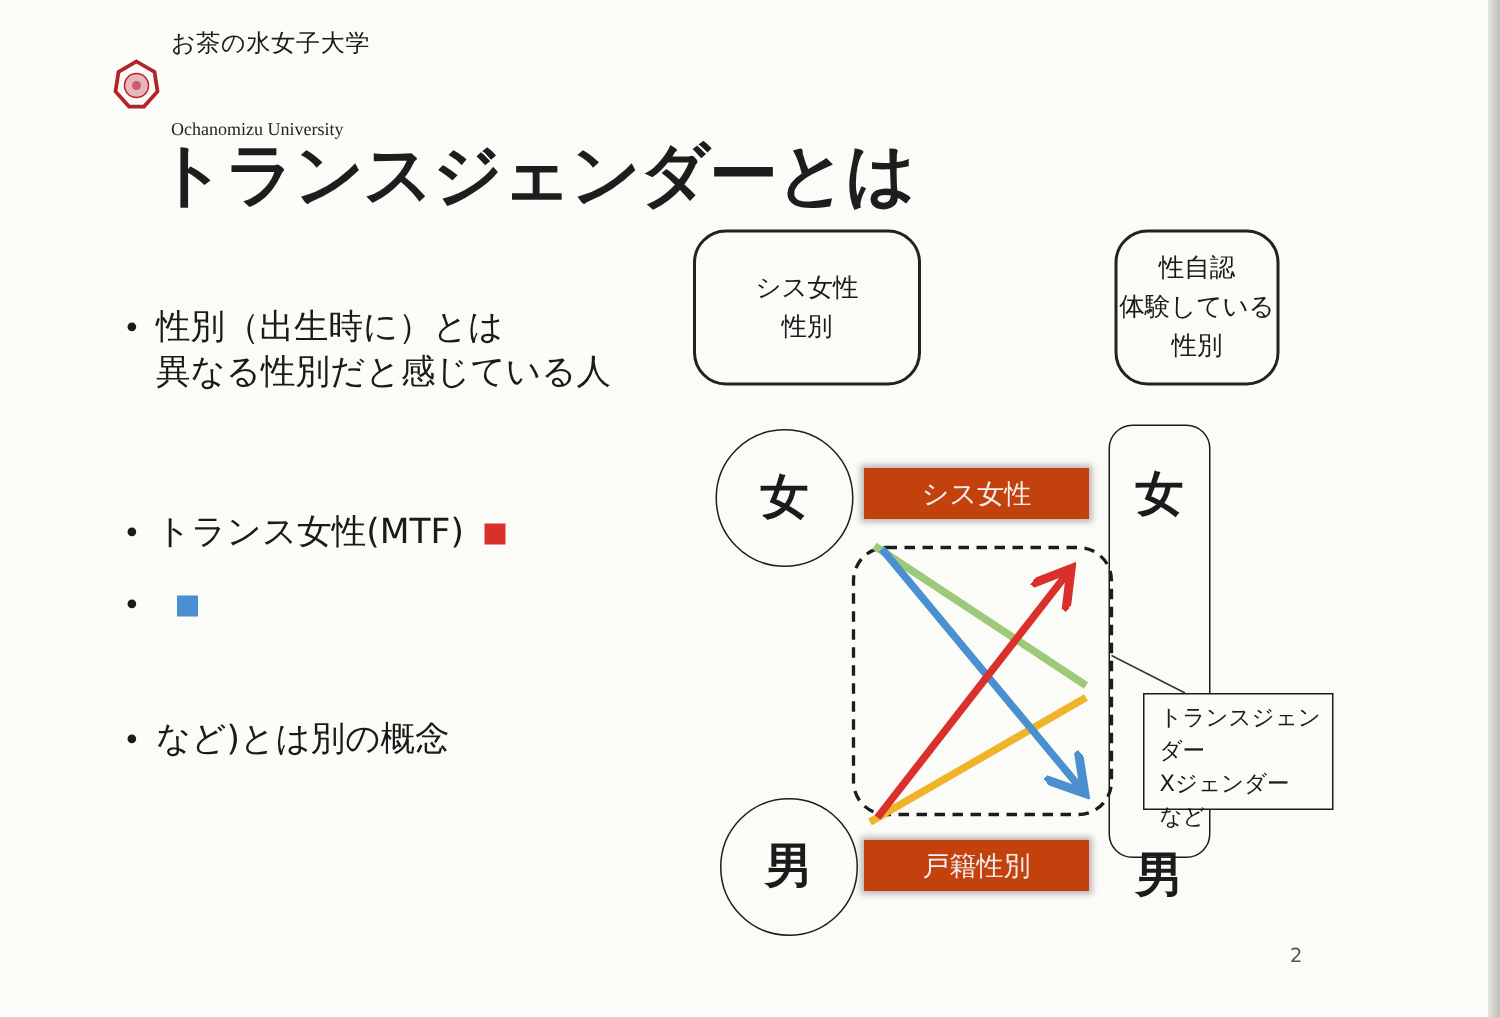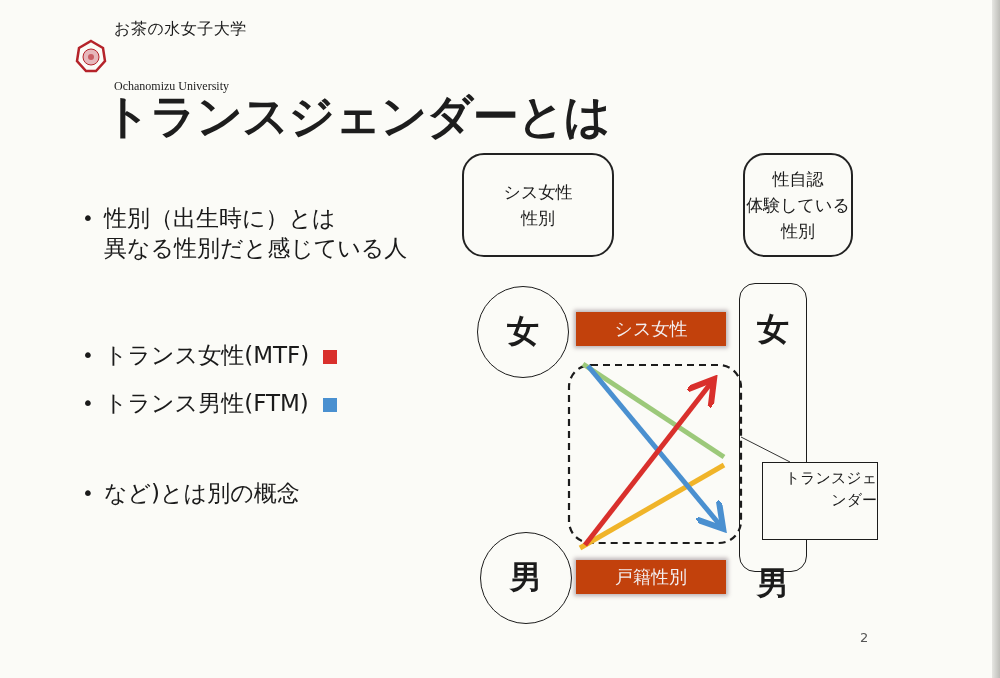--- a/index.html
+++ b/index.html
@@ -58,22 +58,22 @@
   .cis-m { top:560px; }
 
   .pill {
     position:absolute; left:739px; top:283px; width:66px; height:287px;
     border:1.5px solid #1c1c1c; border-radius:16px;
   }
   .pill-f { position:absolute; left:739px; top:308px; width:68px; text-align:center; font-size:32px; font-weight:bold; }
   .pill-m { position:absolute; left:739px; top:562px; width:68px; text-align:center; font-size:32px; font-weight:bold; }
 
   .note-box {
-    position:absolute; left:762px; top:462px; width:116px; height:78px; background:#fbfbf7;
-    border:1.5px solid #1c1c1c; font-size:15px; line-height:22px; padding:4px 0 18px 10px; box-sizing:border-box;text-align:right;
+    position:absolute; left:762px; top:462px; width:127px; height:78px; background:#fbfbf7;
+    border:1.5px solid #1c1c1c; font-size:15px; line-height:22px; padding:4px 0 18px 10px; box-sizing:border-box;
   }
   .page-number { position:absolute; left:860px; top:630px; font-size:13px; color:#555; }
   svg.diagram { position:absolute; left:0; top:0; }
 </style>
 </head>
 <body>
 
 <div class="page-edge"></div>
 
 <div class="logo">
@@ -96,21 +96,21 @@
   <span class="txt">異なる性別だと感じている人</span>
 </div>
 
 <div class="bullet b2">
   <span class="dot">•</span>
   <span class="txt"><span>トランス女性(MTF)</span><span class="swatch" style="background:#d9302c"></span></span>
 </div>
 
 <div class="bullet b3">
   <span class="dot">•</span>
-  <span class="txt"><span>トランス男性(FTM)</span><span class="swatch" style="background:#4a90d0"></span></span>
+  <span class="txt"><span class="swatch" style="background:#4a90d0"></span></span>
 </div>
 
 <div class="bullet b4">
   <span class="dot">•</span>
   <span class="txt">など)とは別の概念</span>
 </div>
 
 <div class="top-box box-birth">
   <span>シス女性</span>
   <span>性別</span>
@@ -143,15 +143,16 @@
   <rect x="569" y="365" width="172" height="178" rx="22" ry="22" fill="none" stroke="#1c1c1c" stroke-width="2.2" stroke-dasharray="7,5"></rect>
   <line x1="741" y1="437" x2="790" y2="462" stroke="#333" stroke-width="1"></line>
   <line x1="583" y1="364" x2="724" y2="457" stroke="#9cc97a" stroke-width="5"></line>
   <line x1="580" y1="548" x2="724" y2="465" stroke="#f0b429" stroke-width="5"></line>
   <line x1="588" y1="366" x2="720" y2="525" stroke="#4a90d0" stroke-width="5" marker-end="url(#arrBlue)"></line>
   <line x1="585" y1="545" x2="711" y2="383" stroke="#d9302c" stroke-width="5" marker-end="url(#arrRed)"></line>
 </svg>
 
 <div class="note-box">
   <div>トランスジェンダー</div>
+  <div>Xジェンダー　など</div>
 </div>
 
 <div class="page-number">2</div>
 
 </body></html>

